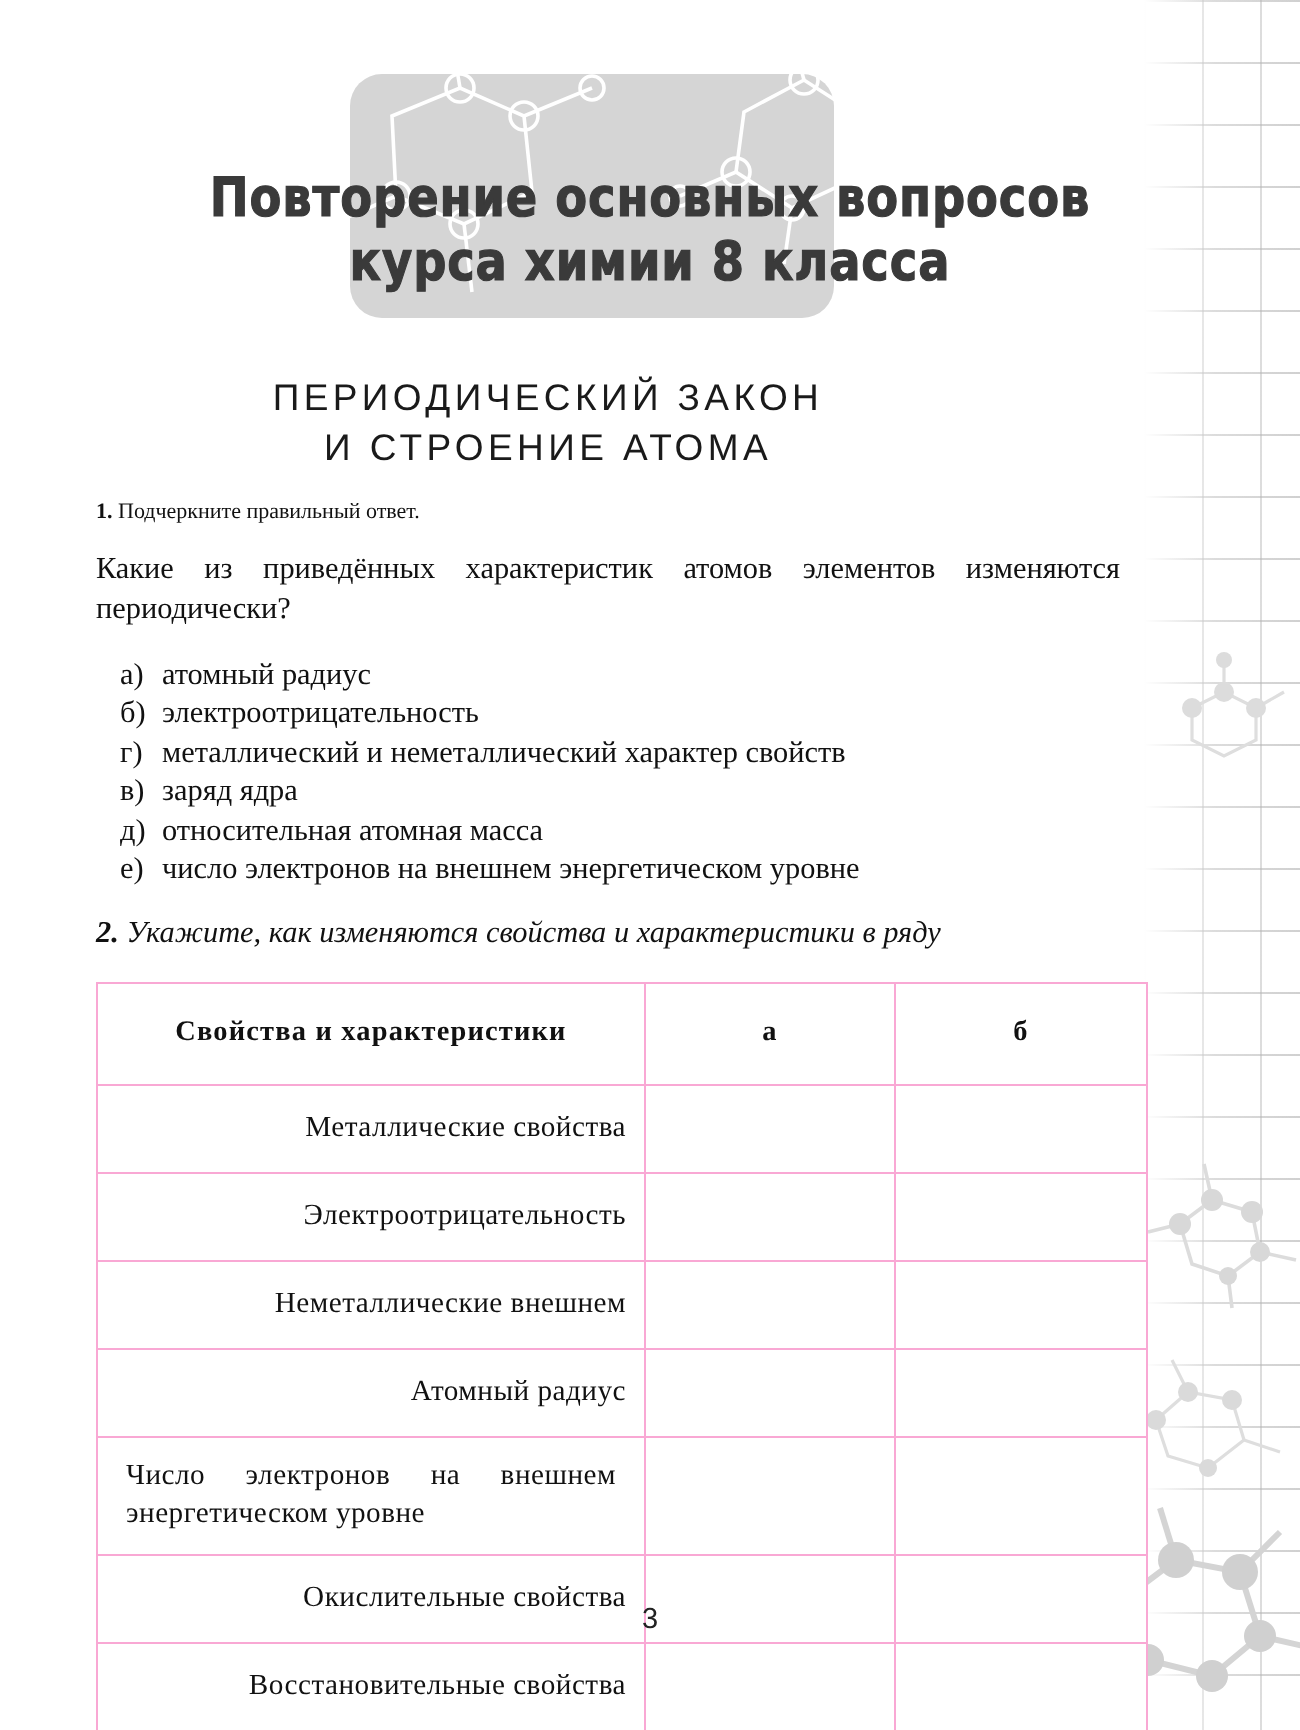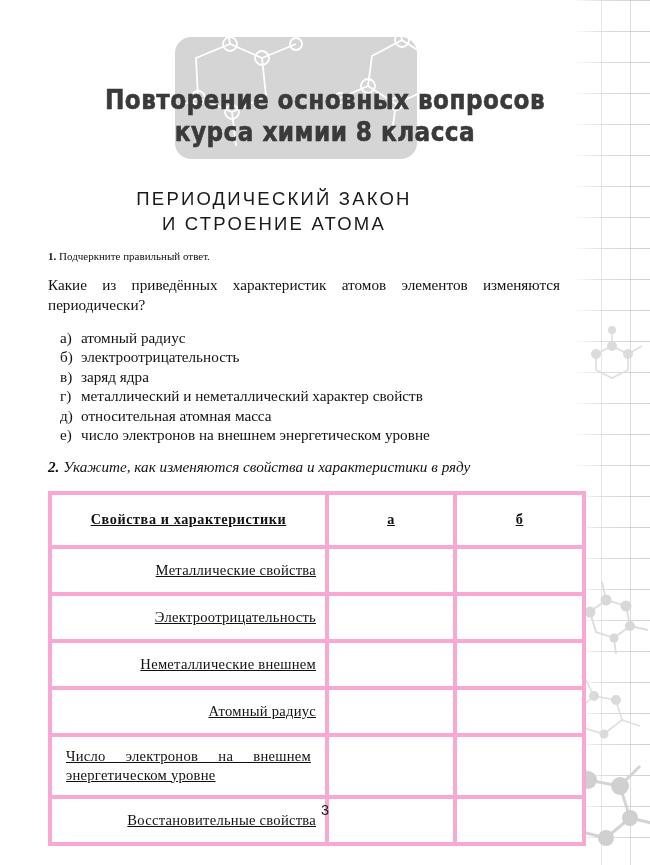--- a/index.html
+++ b/index.html
@@ -158,23 +158,22 @@
   
   table.prop-table {
     margin-top: 13px;
     border-collapse: collapse;
     width: 500px;
     table-layout: fixed;
     background: #ffffff;
   }
   table.prop-table th,
   table.prop-table td {
-    border: 4px solid #f9a8d4;
+    border: 1px solid #f9a8d4;
     vertical-align: middle;
-    text-decoration: underline;
   }
   table.prop-table th.c-name,
   table.prop-table td.c-name {
     width: 255px;
     padding: 6px 9px 6px 14px;
     text-align: right;
   }
   table.prop-table th.c-a,
   table.prop-table td.c-a { width: 122px; }
   table.prop-table th.c-b,
@@ -343,24 +342,24 @@
   <p class="q-body">Какие из приведённых характеристик атомов элементов изменяются периодически?</p>
 
   <ul class="opt-list">
     <li>
       <span class="opt-label">а)</span><span>атомный радиус</span>
     </li>
     <li>
       <span class="opt-label">б)</span><span>электроотрицательность</span>
     </li>
     <li>
+      <span class="opt-label">г)</span><span>металлический и неметаллический характер свойств</span>
+    </li>
+    <li>
       <span class="opt-label">в)</span><span>заряд ядра</span>
-    </li>
-    <li>
-      <span class="opt-label">г)</span><span>металлический и неметаллический характер свойств</span>
     </li>
     <li>
       <span class="opt-label">д)</span><span>относительная атомная масса</span>
     </li>
     <li>
       <span class="opt-label">е)</span><span>число электронов на внешнем энергетическом уровне</span>
     </li>
   </ul>
 
   <div class="q2-wrap">
@@ -398,20 +397,25 @@
         <td class="c-name">Атомный радиус</td>
         <td class="c-a"></td>
         <td class="c-b"></td>
       </tr>
       <tr class="tall">
         <td class="c-name justify">Число электронов на внешнем энергетическом уровне</td>
         <td class="c-a"></td>
         <td class="c-b"></td>
       </tr>
       <tr>
+        <td class="c-name">Окислительные свойства</td>
+        <td class="c-a"></td>
+        <td class="c-b"></td>
+      </tr>
+      <tr>
         <td class="c-name">Восстановительные свойства</td>
         <td class="c-a"></td>
         <td class="c-b"></td>
       </tr>
 
     </tbody>
   </table>
 
 </div>
 

